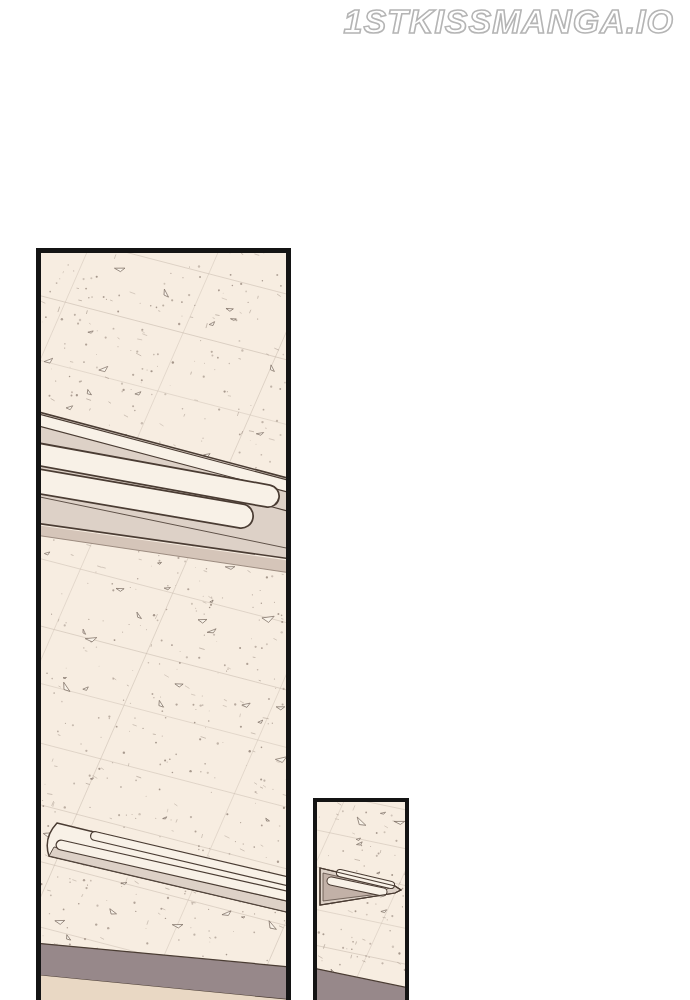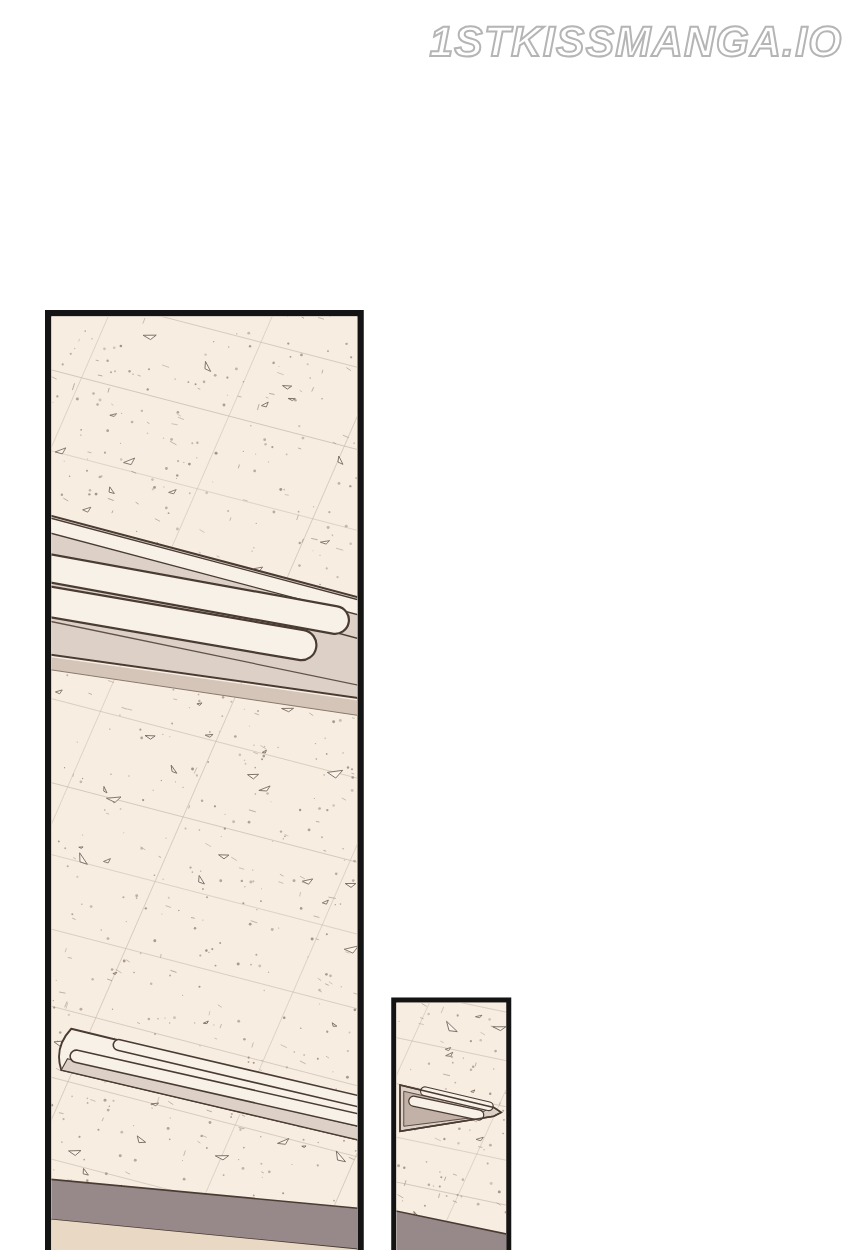--- a/index.html
+++ b/index.html
@@ -1,18 +1,18 @@
 <!DOCTYPE html>
 <html style="--page-bg: #ffffff; --panel-border: #141414; --ceiling: #f7ede1; --seam: #c6b8ab; --speckle: #8d7d72; --outline: #4a3c33; --fixture-beige: #ddd1c7; --tube-cream: #f8f1e7; --shadow-beige: #d5c5b9; --recess-taupe: #c2b1a7; --wall-mauve: #97888a; --wall-beige: #e9d8c4; --watermark: #b5b5b5;"><head>
 <meta charset="utf-8">
 <style>
   html,body{margin:0;padding:0;width:690px;height:1000px;overflow:hidden;}
   body{position:relative;background:var(--page-bg,#fff);font-family:"Liberation Sans",sans-serif;}
 
-  .watermark{position:absolute;left:300px;top:12px;width:380px;height:48px;}
+  .watermark{position:absolute;left:300px;top:0;width:380px;height:48px;}
   .wm-text{font:italic 700 34px "Liberation Sans",sans-serif;fill:#ffffff;stroke:var(--watermark,#b5b5b5);stroke-width:1.6px;letter-spacing:1px;}
 
   .panel{position:absolute;box-sizing:border-box;border:5px solid var(--panel-border,#141414);overflow:hidden;background:var(--ceiling,#f7ede1);}
   #panel-tall{left:36px;top:248px;width:255px;height:758px;}
   #panel-small{left:313px;top:798px;width:96px;height:208px;border-width:4px;}
   .panel svg{display:block;}
 
   .f-ceil{fill:var(--ceiling);}
   .f-beige{fill:var(--fixture-beige);}
   .f-cream{fill:var(--tube-cream);}

